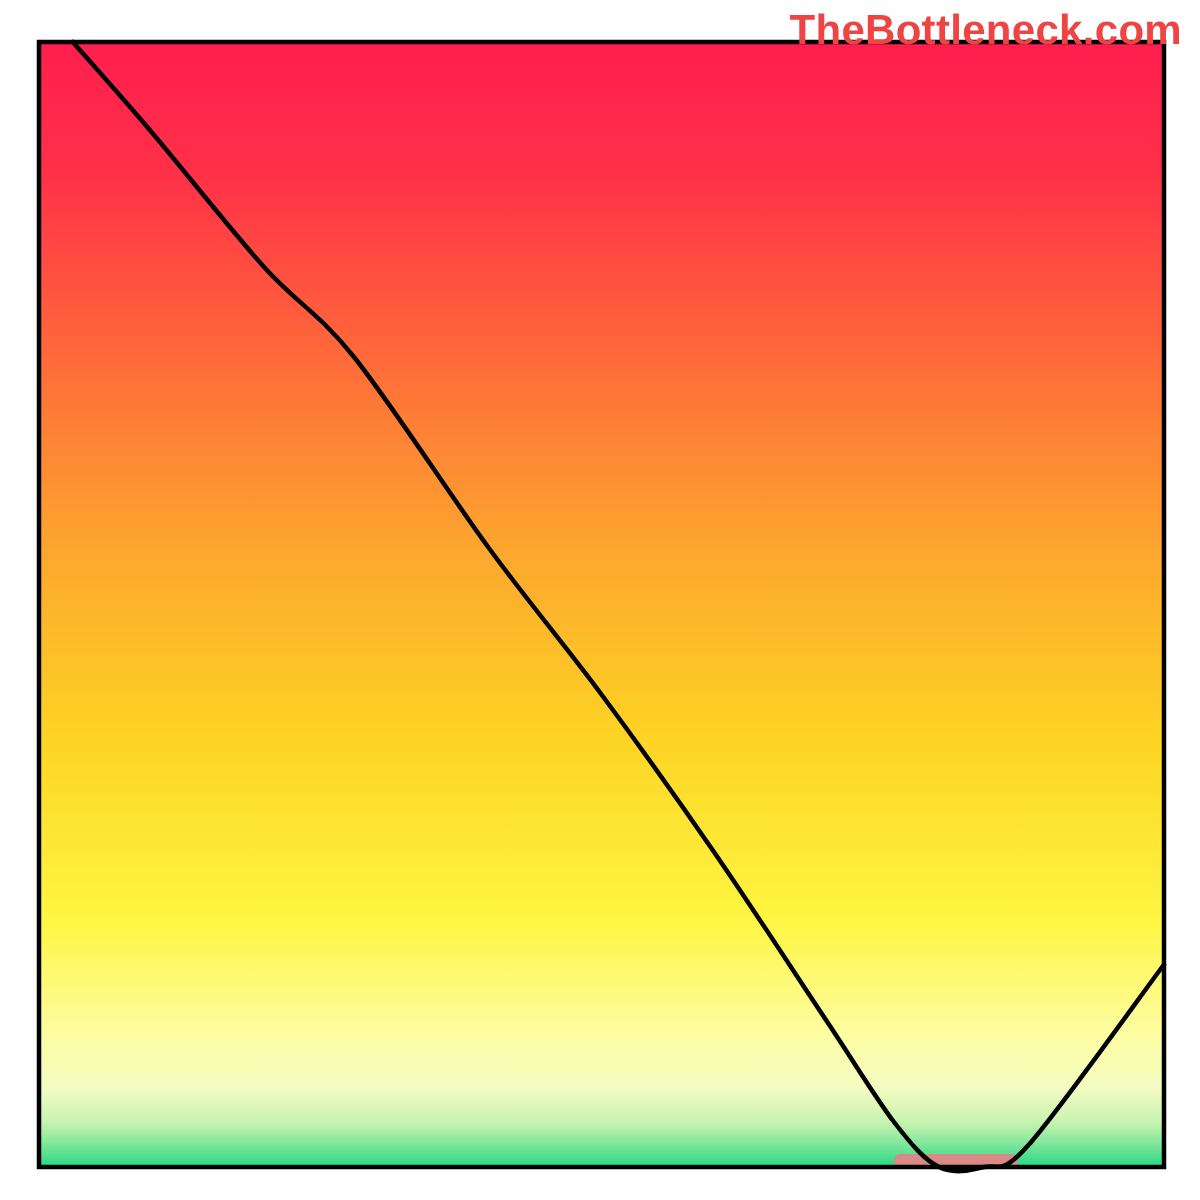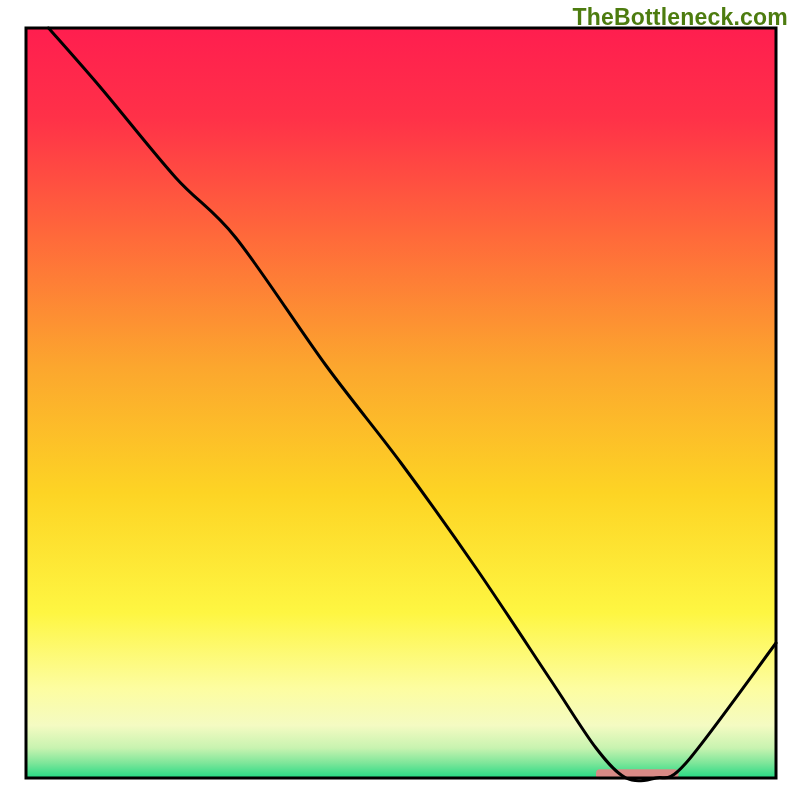--- a/index.html
+++ b/index.html
@@ -13,23 +13,23 @@
   }
   .container {
     position: relative;
     width: 800px;
     height: 800px;
   }
   .attribution {
     position: absolute;
     top: 4px;
     right: 12px;
-    font-size: 23px;
+    font-size: 28px;
     font-weight: bold;
-    color: #4d7c0f;
+    color: #ef4444;
     letter-spacing: 0.2px;
   }
   svg {
     display: block;
   }
 </style>
 </head>
 <body>
 <div class="container">
 

